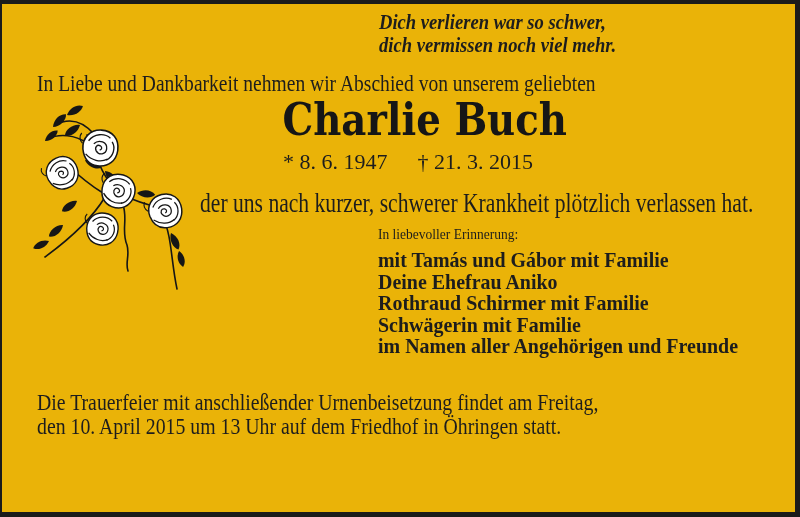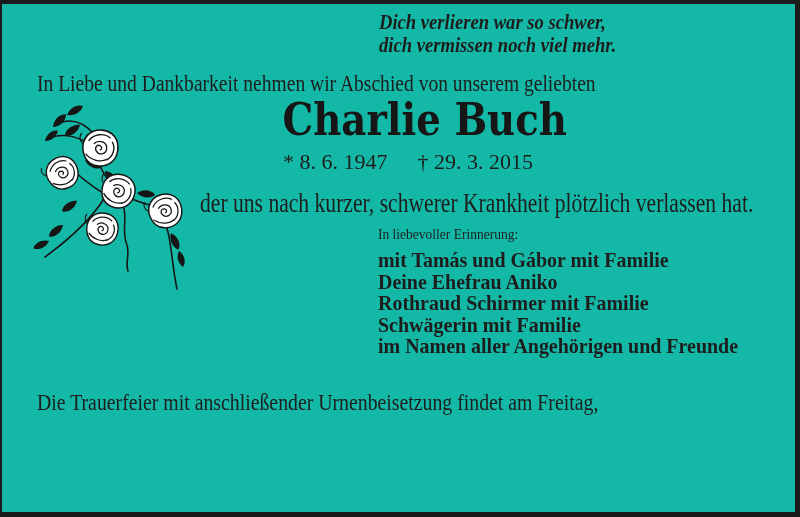--- a/index.html
+++ b/index.html
@@ -1,19 +1,19 @@
 <!DOCTYPE html>
 <html><head>
 <meta charset="utf-8">
 <style>
   html,body{margin:0;padding:0;background:#e8e8e8;}
   .page{
     position:relative;
     width:800px;height:517px;
-    background:#14b8a6;
+    background:#eab308;
     font-family:"Liberation Serif", serif;
     color:#1d1d1d;
     overflow:hidden;
     margin:0 auto;
   }
   
   .frame-top{position:absolute;left:0;top:0;width:800px;height:4px;background:#1b1b1b;}
   .frame-left{position:absolute;left:0;top:0;width:2px;height:517px;background:#1b1b1b;}
   .frame-right{position:absolute;left:795px;top:0;width:5px;height:517px;background:#1b1b1b;}
   .frame-bottom{position:absolute;left:0;top:512px;width:800px;height:5px;background:#1b1b1b;}
@@ -137,21 +137,21 @@
   <div class="intro">
     <span class="cond">In Liebe und Dankbarkeit nehmen wir Abschied von unserem geliebten</span>
   </div>
 
   <div class="name-row">
     <span class="name">Charlie Buch</span>
   </div>
 
   <div class="dates-row">
     <span>* 8. 6. 1947</span>
-    <span>† 29. 3. 2015</span>
+    <span>† 21. 3. 2015</span>
   </div>
 
   <div class="cause">
     <span class="cond">der uns nach kurzer, schwerer Krankheit plötzlich verlassen hat.</span>
   </div>
 
   <div class="memory">
     <div class="memory-heading">
       <span class="cond">In liebevoller Erinnerung:</span>
     </div>
@@ -159,19 +159,20 @@
       <div><span class="cond">mit Tamás und Gábor mit Familie</span></div>
       <div><span class="cond">Deine Ehefrau Aniko</span></div>
       <div><span class="cond">Rothraud Schirmer mit Familie</span></div>
       <div><span class="cond">Schwägerin mit Familie</span></div>
       <div><span class="cond">im Namen aller Angehörigen und Freunde</span></div>
     </div>
   </div>
 
   <div class="funeral">
     <div><span class="cond">Die Trauerfeier mit anschließender Urnenbeisetzung findet am Freitag,</span></div>
+    <div><span class="cond">den 10. April 2015 um 13 Uhr auf dem Friedhof in Öhringen statt.</span></div>
   </div>
 
   <div class="place-date">
     <span class="cond">Öhringen, im April 2015</span>
   </div>
 
 </div>
 
 </body></html>

